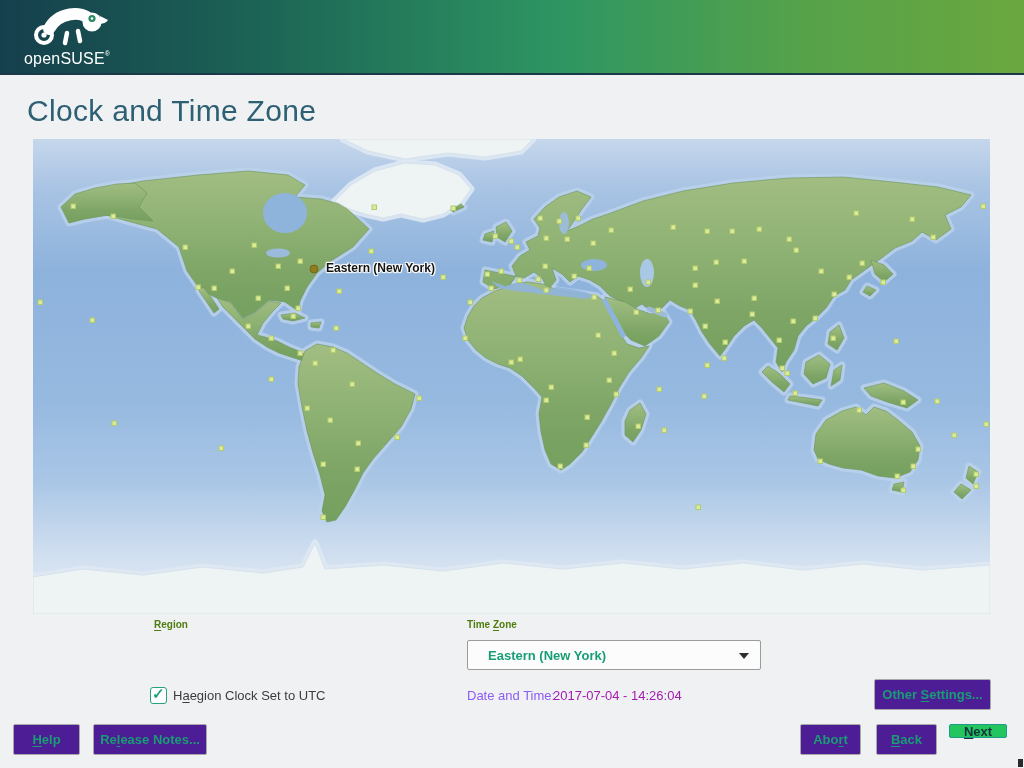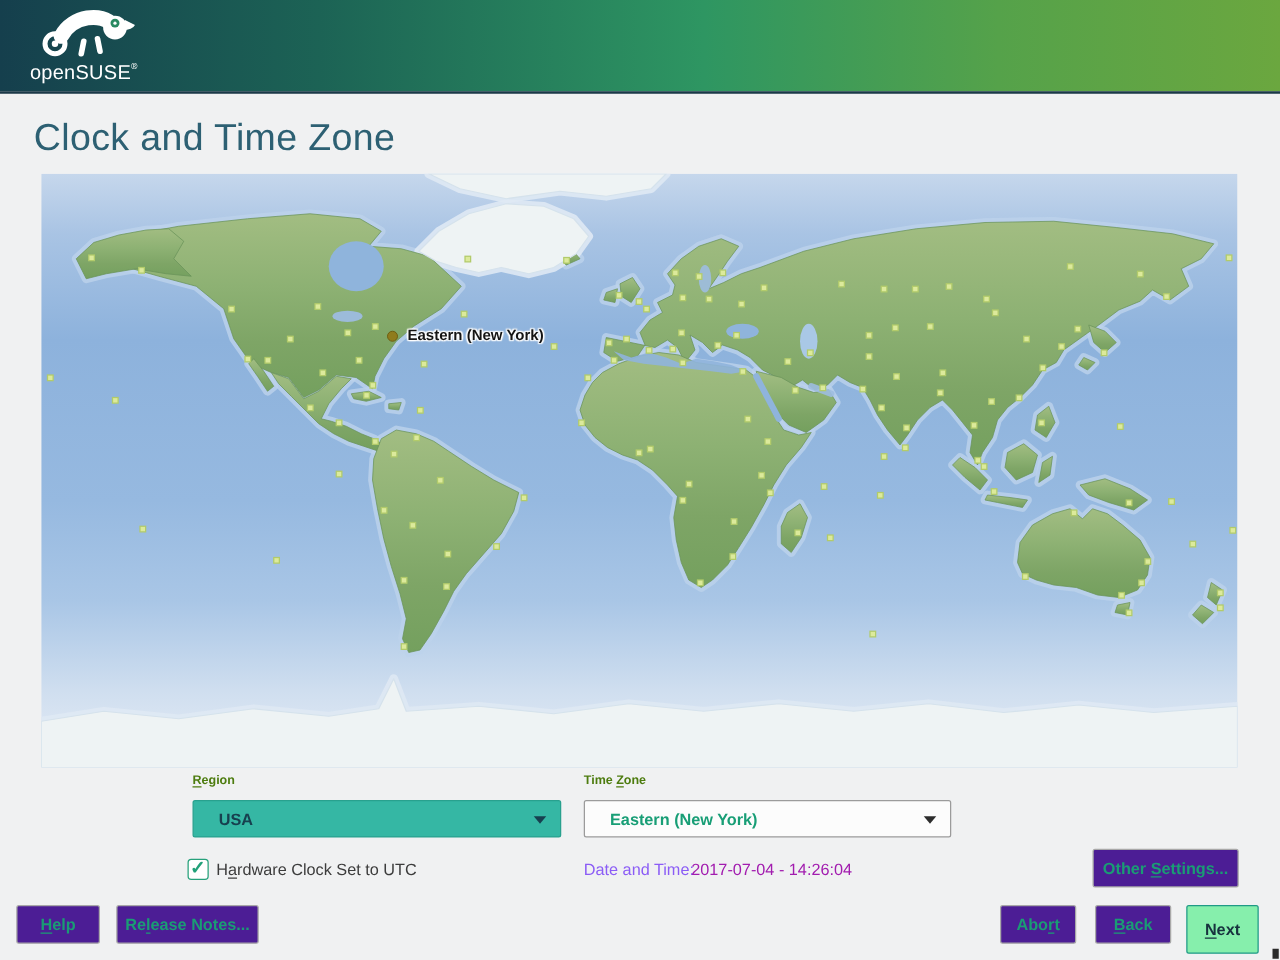--- a/index.html
+++ b/index.html
@@ -53,21 +53,21 @@
 
   
   .btn{position:absolute;box-sizing:border-box;display:flex;align-items:center;justify-content:center;
        background:#4c1d95;border:1px solid #a8a8a8;border-radius:2px;color:#1a9c74;
        font-size:13px;font-weight:700;cursor:default;white-space:nowrap;}
   .btn-other{left:874px;top:679px;width:117px;height:31px;}
   .btn-help{left:13px;top:724px;width:67px;height:31px;}
   .btn-release{left:93px;top:724px;width:114px;height:31px;}
   .btn-abort{left:800px;top:724px;width:61px;height:31px;}
   .btn-back{left:876px;top:724px;width:61px;height:31px;}
-  .btn-next{left:949px;top:724px;width:58px;height:39px;background:#86efac;border-color:#1f9a86;color:#17323e;}
+  .btn-next{left:949px;top:724px;width:58px;height:14px;background:#22c55e;border-color:#1f9a86;color:#17323e;}
   .cursor-artifact{position:absolute;right:1px;bottom:1px;width:5px;height:8px;background:#2a2a2a;}
 </style>
 </head>
 <body>
 
 <div class="screen">
 
   <div class="header">
     <div class="logo">
       <svg width="110" height="66" viewBox="0 0 110 66">
@@ -353,36 +353,32 @@
           <rect x="902" y="260" width="4.5" height="4.5" class="dot"></rect>
         </g>
       <circle cx="281" cy="130" r="4" fill="#8f7c1d" stroke="#6e5e12" stroke-width=".8"></circle>
     </svg>
     <div class="marker-label">Eastern (New York)</div>
   </div>
 
   <div class="field-label" style="left:154px;top:619px;">
     <span class="accel">R</span><span>egion</span>
   </div>
-  <div class="combo combo-region">
-    <span class="val">USA</span>
-    <span class="arrow"></span>
-  </div>
 
   <div class="field-label" style="left:467px;top:619px;">
     <span>Time </span><span class="accel">Z</span><span>one</span>
   </div>
   <div class="combo combo-tz">
     <span class="val">Eastern (New York)</span>
     <span class="arrow"></span>
   </div>
 
   <div class="checkbox checked" id="hwclock-box"></div>
   <div class="cb-label">
-    <span>H</span><span class="accel">a</span><span>rdware Clock Set to UTC</span>
+    <span>H</span><span class="accel">a</span><span>egion Clock Set to UTC</span>
   </div>
 
   <div class="dt-label">Date and Time:</div>
   <div class="dt-value">2017-07-04 - 14:26:04</div>
 
   <div class="btn btn-other">
     <span><span>Other </span><span class="accel">S</span><span>ettings...</span></span>
   </div>
 
   <div class="btn btn-help">

